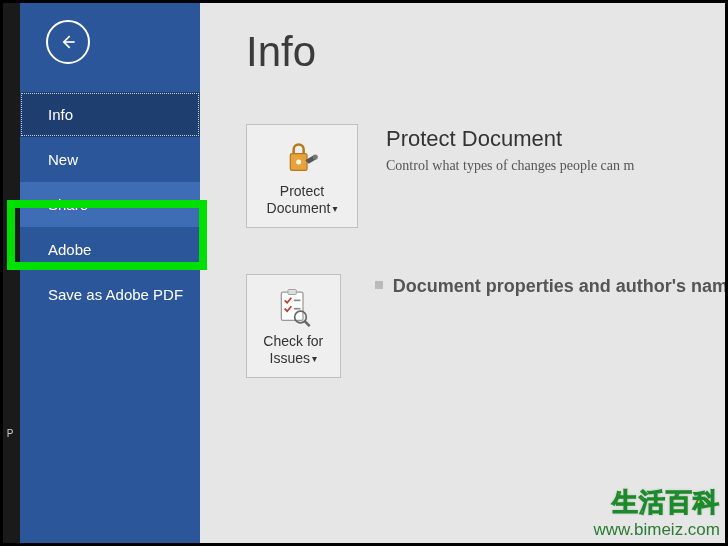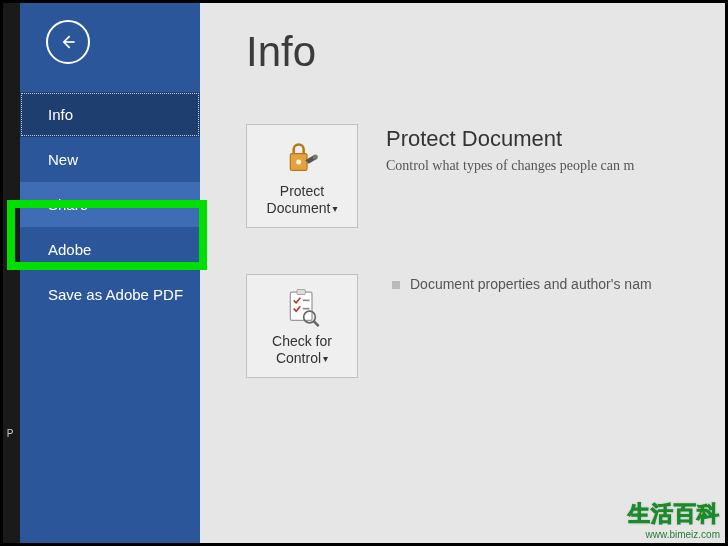--- a/index.html
+++ b/index.html
@@ -99,50 +99,51 @@
   }
   .section-desc {
     font-size: 14px;
     color: #555;
     margin-bottom: 8px;
     white-space: nowrap;
     font-family: Liberation Serif, serif;
   }
   .bullet-list { list-style: none; }
   .bullet-list li {
-    font-size: 14px;
+    font-size: 18px;
     color: #555;
     padding-left: 24px;
     position: relative;
     white-space: nowrap;
+    font-weight: bold;
   }
   .bullet-list li::before {
     content: "";
     position: absolute;
     left: 6px; top: 5px;
     width: 8px; height: 8px;
     background: #bababa;
   }
   .watermark {
     position: absolute;
     right: 8px; bottom: 6px;
     text-align: right;
     z-index: 60;
     pointer-events: none;
   }
   .watermark .wm-top {
-    font-size: 22px;
+    font-size: 26px;
     font-weight: 700;
     -webkit-text-stroke: 1px #1b8a2d;
     color: #ffed3a;
     letter-spacing: 1px;
     text-shadow: 0 0 3px rgba(0,0,0,0.25);
   }
   .watermark .wm-url {
-    font-size: 10px;
+    font-size: 17px;
     color: #2a7c34;
   }
   .border-frame {
     position: absolute;
     left: 0; top: 0; right:0; bottom:0;
     border: 3px solid #000;
     pointer-events: none;
     z-index: 100;
   }
 </style>
@@ -212,21 +213,21 @@
           <rect x="10" y="6" width="26" height="34" rx="2" fill="#ffffff" stroke="#999" stroke-width="1.5"></rect>
           <rect x="18" y="3" width="10" height="6" rx="1" fill="#ddd" stroke="#999"></rect>
           <polyline points="14,16 17,19 22,13" fill="none" stroke="#c0392b" stroke-width="2"></polyline>
           <line x1="25" y1="16" x2="33" y2="16" stroke="#888" stroke-width="2"></line>
           <polyline points="14,26 17,29 22,23" fill="none" stroke="#c0392b" stroke-width="2"></polyline>
           <line x1="25" y1="26" x2="33" y2="26" stroke="#888" stroke-width="2"></line>
           <circle cx="33" cy="36" r="7" fill="none" stroke="#666" stroke-width="2"></circle>
           <line x1="38" y1="41" x2="44" y2="47" stroke="#666" stroke-width="3"></line>
         </svg>
         <div class="tile-label">
-          <span>Check for Control</span><span class="chev-small">▾</span>
+          <span>Check for Issues</span><span class="chev-small">▾</span>
         </div>
       </div>
       <div class="section-text">
         <ul class="bullet-list">
           <li>Document properties and author's nam</li>
         </ul>
       </div>
     </div>
   </main>
 

